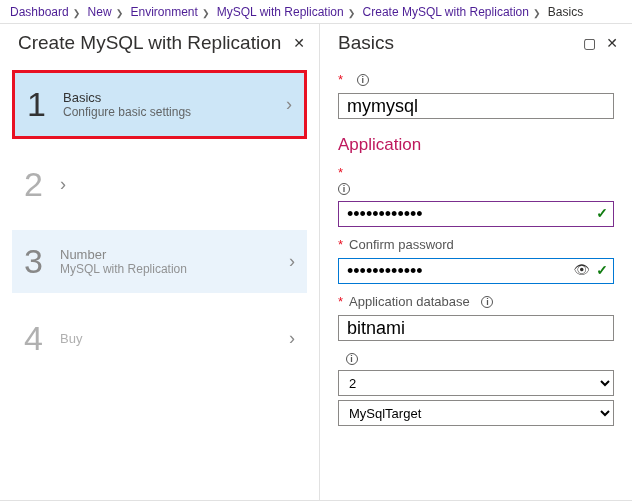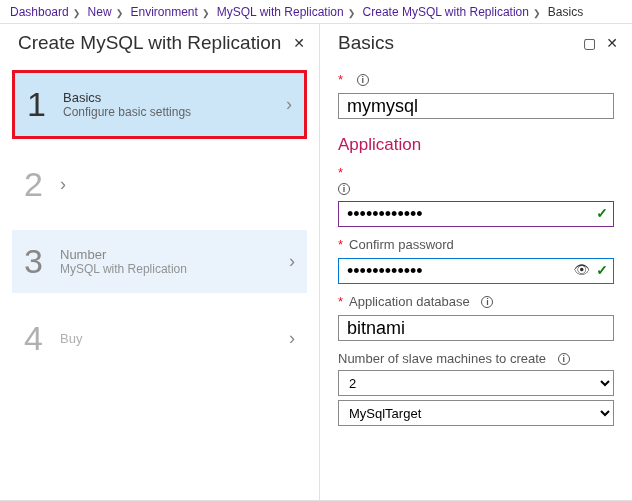--- a/index.html
+++ b/index.html
@@ -127,21 +127,21 @@
           <span class="eye">👁</span>
           <span class="valid">✓</span>
         </div>
 
         <div class="field-label">
           <span class="req">*</span><span>Application database</span>&nbsp;<span class="info">i</span>
         </div>
         <input type="text" value="bitnami" style="">
 
         <div class="field-label">
-          <span>Number of slave machines to create</span>&nbsp;<span class="info">i</span>
+          &nbsp;<span class="info">i</span>
         </div>
         <select>
           <option>2</option>
         </select>
 
         <select>
           <option>MySqlTarget</option>
         </select>
       </div>
     </div>

